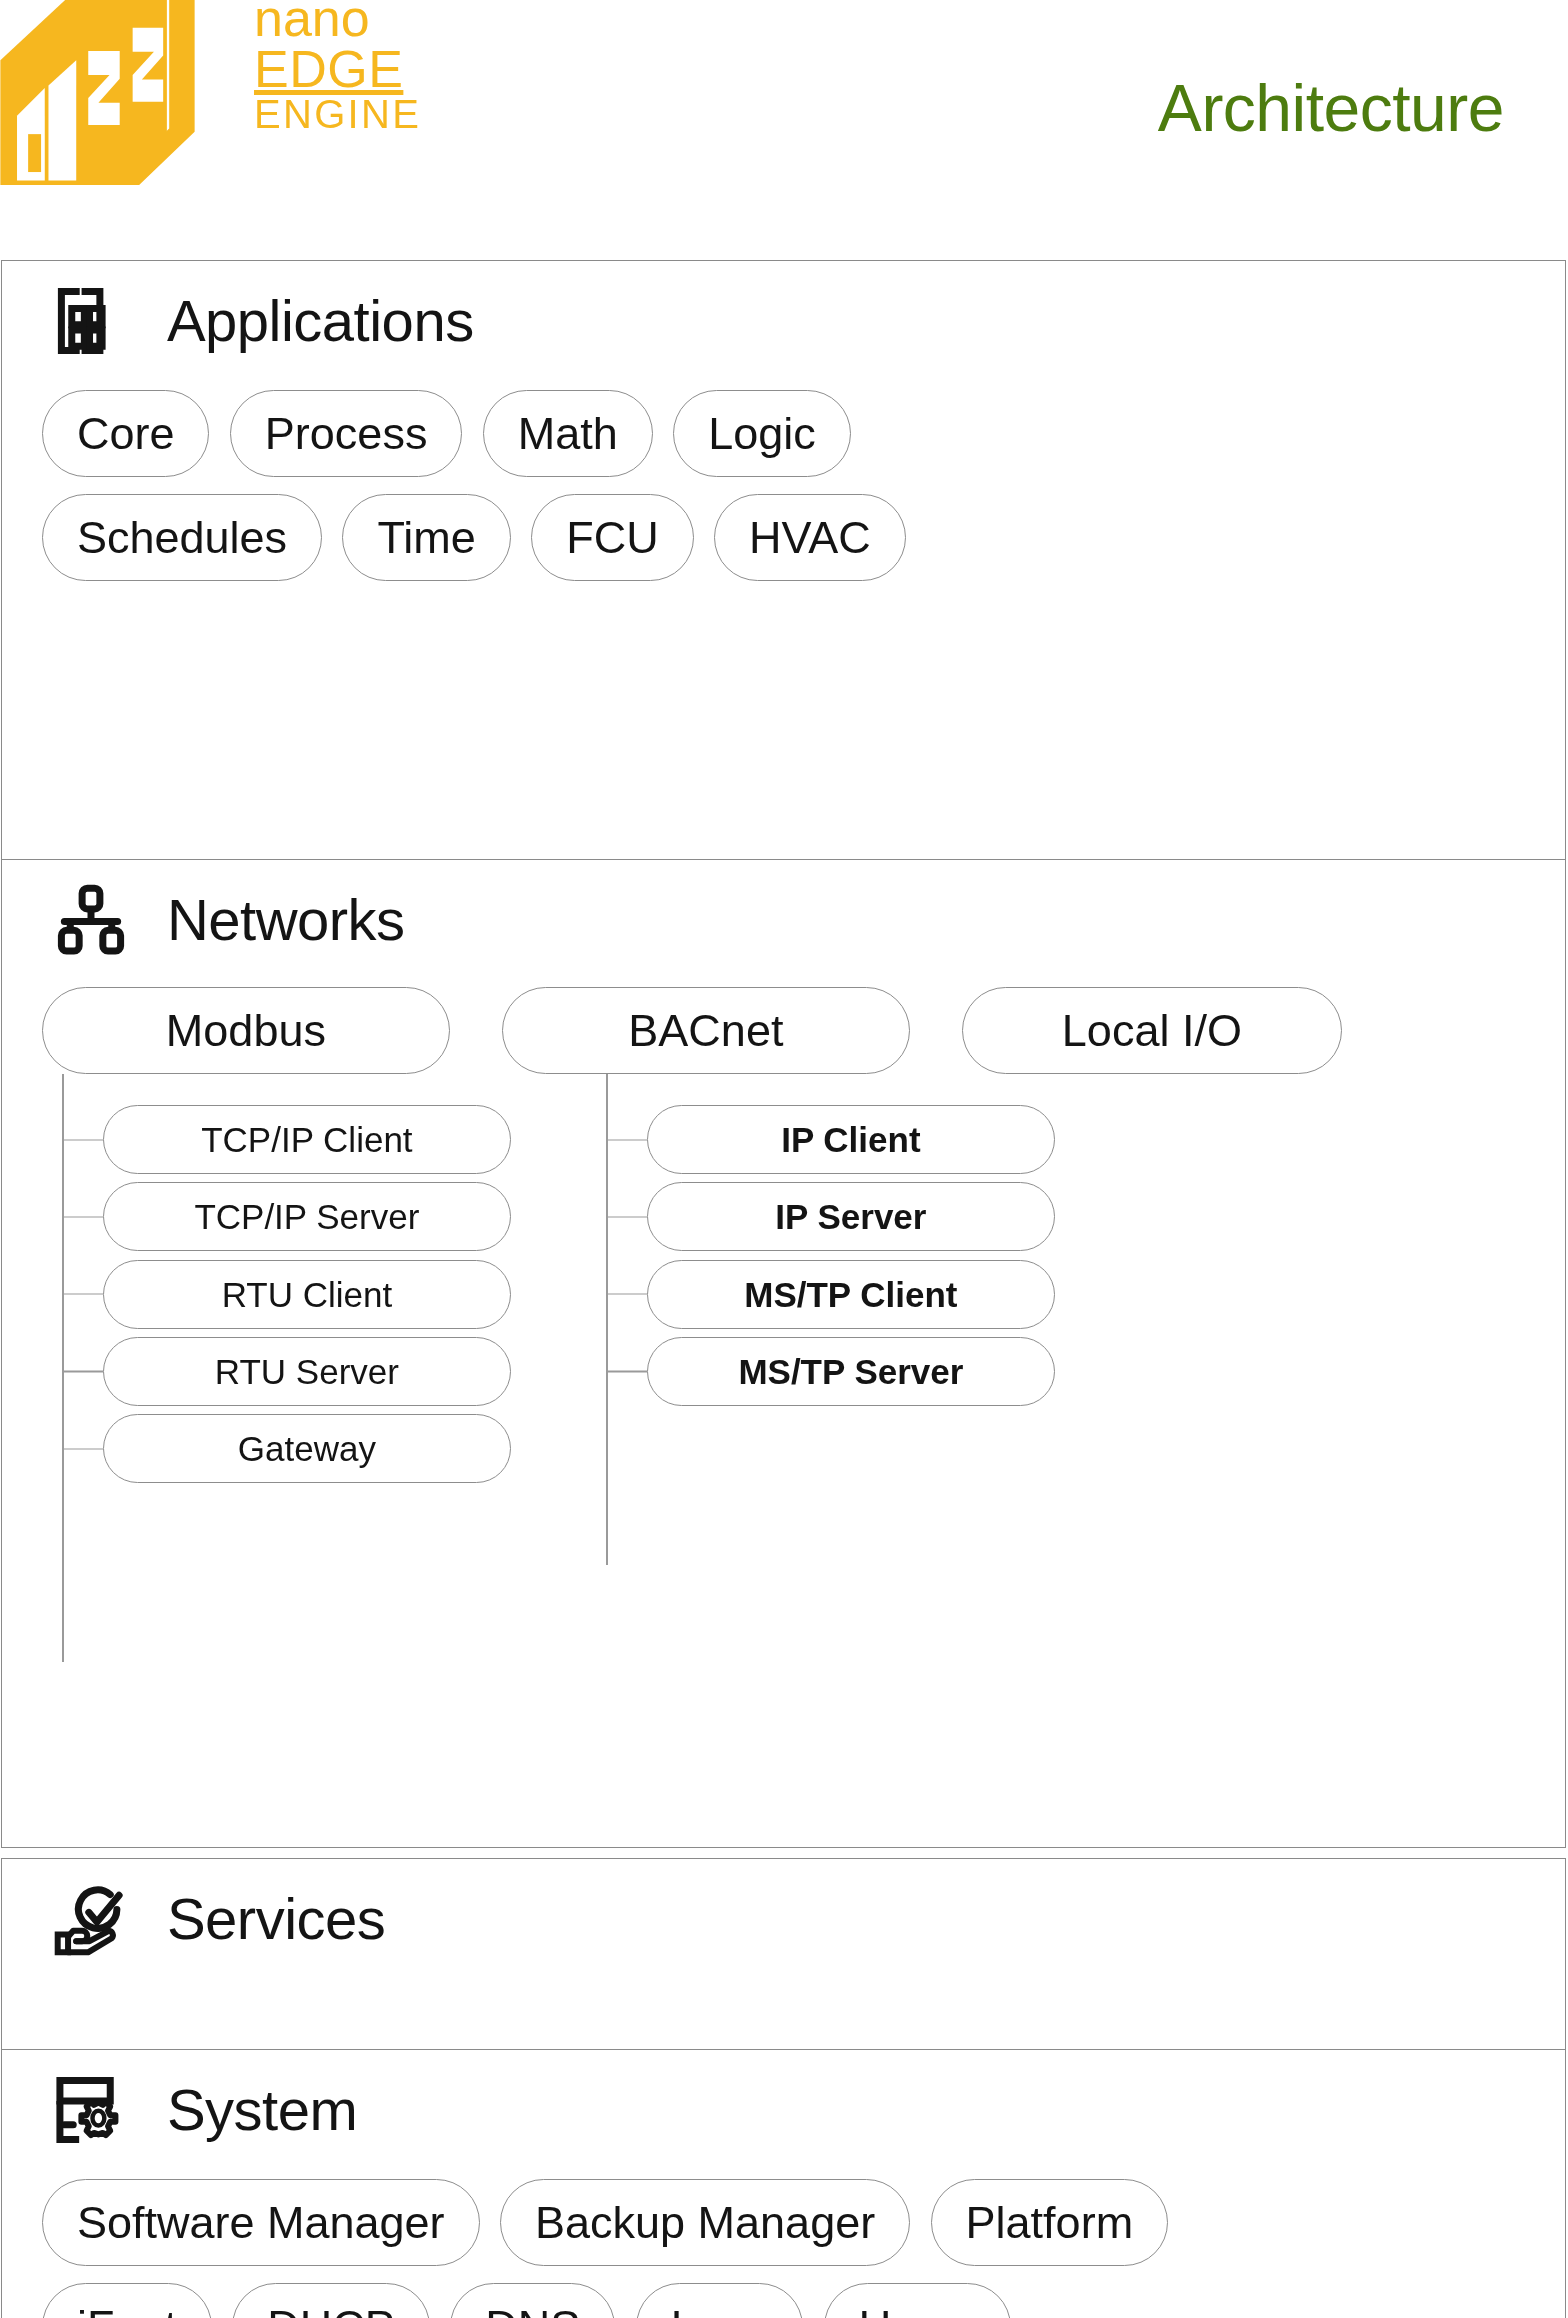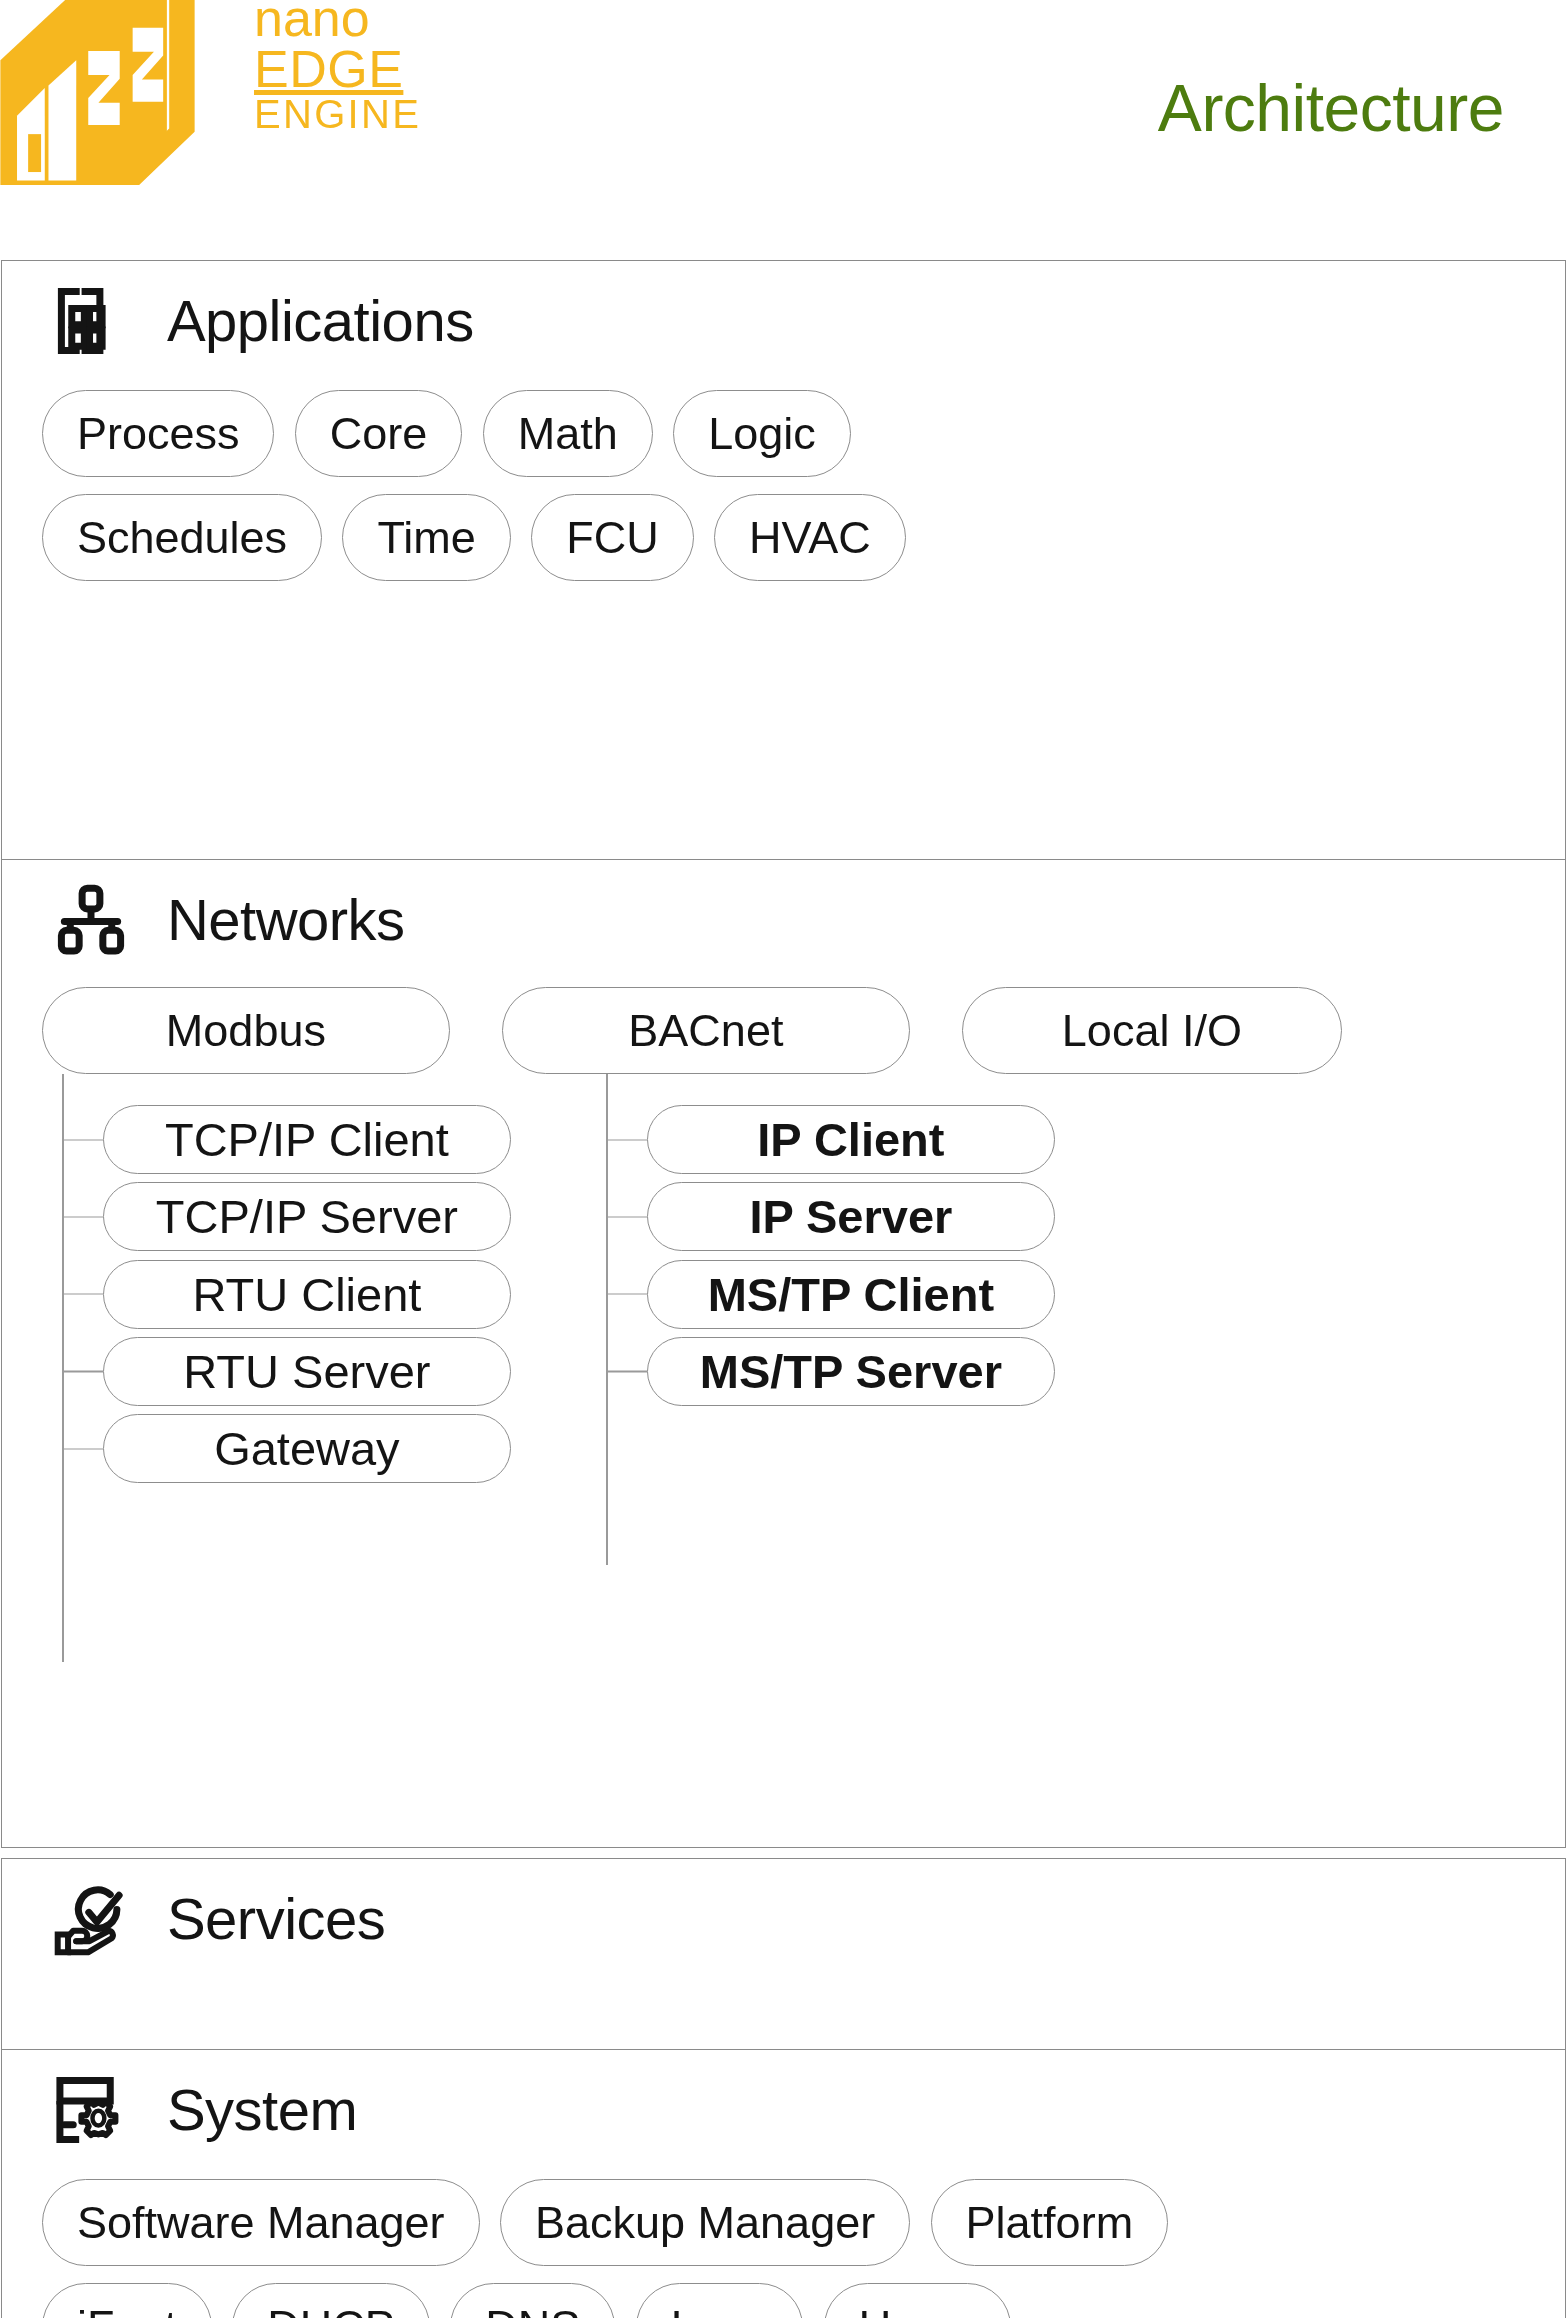--- a/index.html
+++ b/index.html
@@ -129,21 +129,21 @@
     padding: 0 34px;
     margin-right: 20.4px;
     font-size: 45px;
     color: #141414;
     white-space: nowrap;
     line-height: 1;
   }
   .pill.sub {
     height: 69px;
     padding: 16px 26px;
-    font-size: 47px;
+    font-size: 35px;
     margin-right: 0;
     border-width: 1.4px;
   }
 
   
   .net-area {
     position: relative;
     padding-left: 40px;
     padding-top: 48px;
     height: 742px;
@@ -234,22 +234,22 @@
       <rect x="24" y="33" width="17" height="22" fill="none" stroke="#141414" stroke-width="7"></rect>
       <rect x="48" y="33" width="17" height="22" fill="none" stroke="#141414" stroke-width="7"></rect>
       <rect x="24" y="62" width="17" height="22" fill="none" stroke="#141414" stroke-width="7"></rect>
       <rect x="48" y="62" width="17" height="22" fill="none" stroke="#141414" stroke-width="7"></rect>
     </svg>
     <div class="card-title">Applications</div>
   </div>
 
   <div class="pill-rows">
     <div class="pill-row">
+      <span class="pill">Core</span>
       <span class="pill">Process</span>
-      <span class="pill">Core</span>
       <span class="pill">Math</span>
       <span class="pill">Logic</span>
     </div>
     <div class="pill-row">
       <span class="pill">Schedules</span>
       <span class="pill">Time</span>
       <span class="pill">FCU</span>
       <span class="pill">HVAC</span>
     </div>
   </div>

